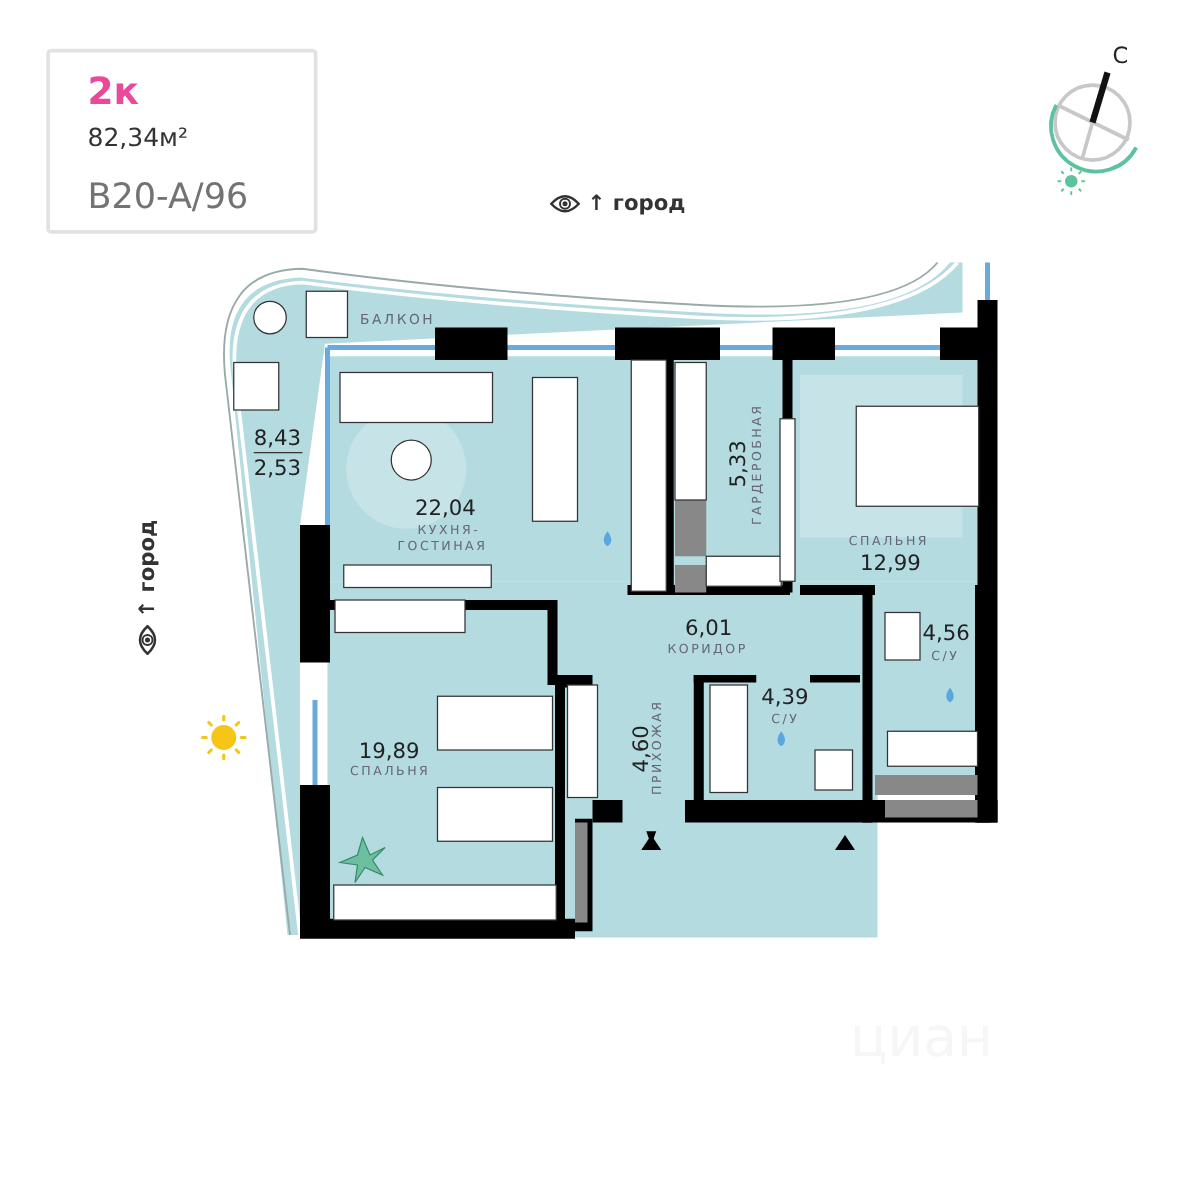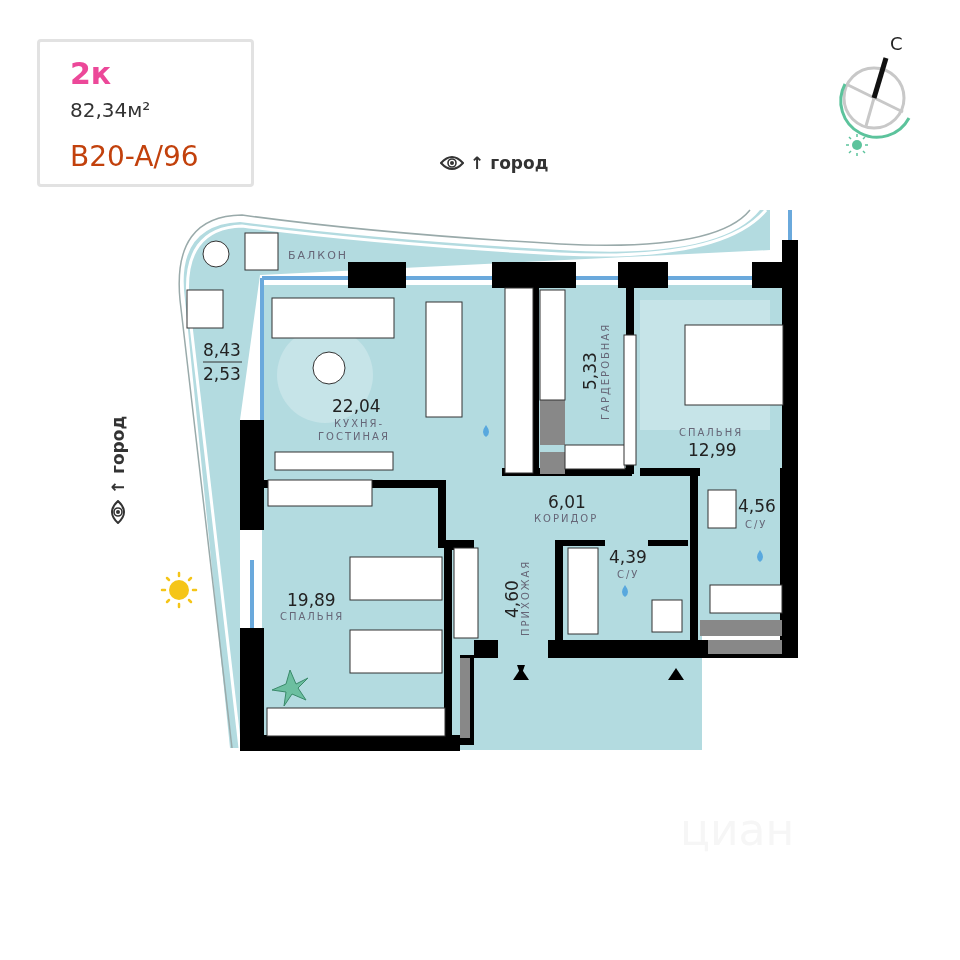--- a/index.html
+++ b/index.html
@@ -1,20 +1,20 @@
 <!DOCTYPE html>
 <html><head>
 <meta charset="utf-8">
 <style>
   html,body{margin:0;padding:0;background:#fff;}
   body{width:960px;height:960px;position:relative;overflow:hidden;font-family:"DejaVu Sans","Liberation Sans",sans-serif;}
   .info-card{position:absolute;left:37px;top:39px;width:217px;height:148px;border:3px solid #e2e2e2;border-radius:4px;box-sizing:border-box;}
   .info-card .rooms{position:absolute;left:30px;top:14px;font-size:30px;font-weight:bold;color:#ec4899;}
   .info-card .area{position:absolute;left:30px;top:56px;font-size:20px;color:#333;}
-  .info-card .code{position:absolute;left:30px;top:98px;font-size:28px;color:#c2410c;}
+  .info-card .code{position:absolute;left:30px;top:98px;font-size:28px;color:#737373;}
   .view-top{position:absolute;left:440px;top:153px;display:flex;align-items:center;gap:6px;font-size:17px;font-weight:bold;color:#333;}
   .view-left{position:absolute;left:58px;top:460px;transform:rotate(-90deg);transform-origin:center;display:flex;align-items:center;gap:6px;font-size:17px;font-weight:bold;color:#333;width:120px;justify-content:center;}
   svg.plan{position:absolute;left:0;top:0;}
   .lbl{font-family:"DejaVu Sans","Liberation Sans",sans-serif;fill:#222;}
   .sub{font-family:"DejaVu Sans","Liberation Sans",sans-serif;fill:#667;letter-spacing:2px;}
 </style>
 </head>
 <body>
 
 <div class="info-card">

